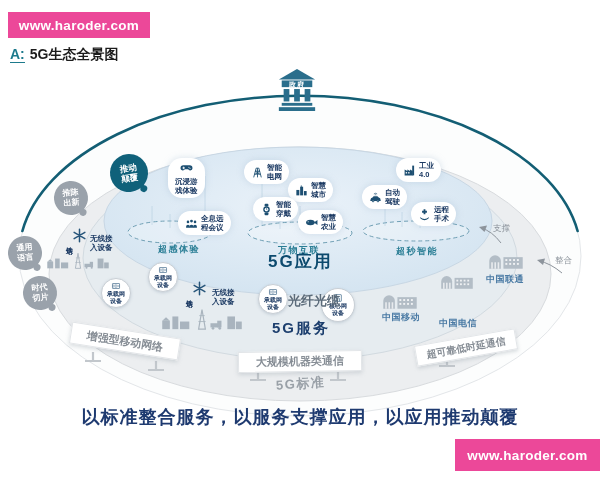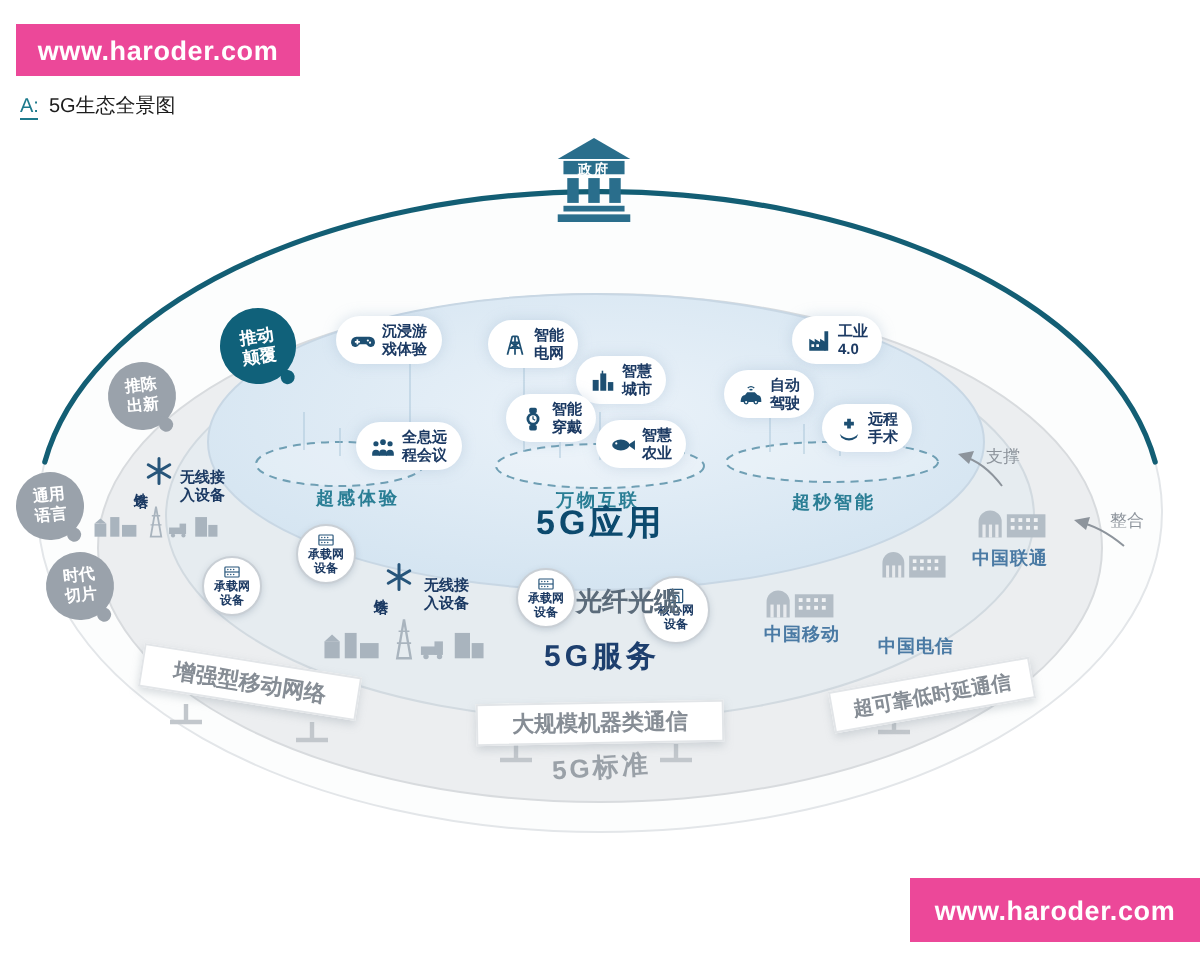--- a/index.html
+++ b/index.html
@@ -6,21 +6,21 @@
   .stage{position:relative;width:600px;height:480px;overflow:hidden;background:#fff;
          font-family:"Liberation Sans","DejaVu Sans",sans-serif;}
   .stage *{box-sizing:border-box;}
   svg.bg{position:absolute;left:0;top:0;}
   
   .wm{position:absolute;background:#ec4899;color:#fff;font-weight:bold;font-size:13.5px;
       display:flex;align-items:center;justify-content:center;letter-spacing:.3px;}
   .wm-top{left:8px;top:12px;width:142px;height:26px;}
   .wm-bot{left:455px;top:439px;width:145px;height:32px;}
   
-  .title{position:absolute;left:10px;top:46px;font-size:10px;font-weight:normal;color:#1c1c1c;}
+  .title{position:absolute;left:10px;top:46px;font-size:14px;font-weight:bold;color:#1c1c1c;}
   .tprefix{color:#1d7a8c;border-bottom:1.5px solid #1d7a8c;margin-right:5px;}
   
   .gov{position:absolute;left:276px;top:68px;width:42px;height:46px;color:#2a6e8c;}
   .gov svg{width:42px;height:44px;}
   .gov-label{position:absolute;left:0;top:12px;width:100%;text-align:center;color:#fff;
              font-size:7px;font-weight:bold;letter-spacing:1px;}
   
   .badge{position:absolute;border-radius:50%;display:flex;flex-direction:column;align-items:center;
          justify-content:center;color:#fff;font-weight:bold;line-height:1.2;text-align:center;}
   .badge.teal{background:#10617a;width:38px;height:38px;font-size:8.5px;}
@@ -264,21 +264,21 @@
   </div>
   <div class="badge gray" style="left:8px;top:236px;transform:rotate(-6deg);">
     <span>通用</span>
       <span>语言</span>
   </div>
   <div class="badge gray" style="left:23px;top:276px;transform:rotate(-6deg);">
     <span>时代</span>
       <span>切片</span>
   </div>
 
-  <div class="chip" style="left:168px;top:158px;">
+  <div class="chip" style="left:168px;top:158px;flex-direction:column;">
     <svg>
         <use href="#i-gamepad" fill="currentColor"></use>
       </svg>
     <div class="lbl">
         <div>沉浸游</div>
         <div>戏体验</div>
       </div>
   </div>
   <div class="chip" style="left:244px;top:160px;">
     <svg>
@@ -436,15 +436,16 @@
   <div class="anno" style="left:493px;top:223px;">支撑</div>
   <div class="anno" style="left:555px;top:255px;">整合</div>
 
   <div class="layer-svc">5G服务</div>
 
   <div class="band band1">增强型移动网络</div>
   <div class="band band2">大规模机器类通信</div>
   <div class="band band3">超可靠低时延通信</div>
   <div class="layer-std">5G标准</div>
 
+  <div class="slogan">以标准整合服务，以服务支撑应用，以应用推动颠覆</div>
   <div class="wm wm-bot">www.haroder.com</div>
 
 </div>
 
 </body></html>

